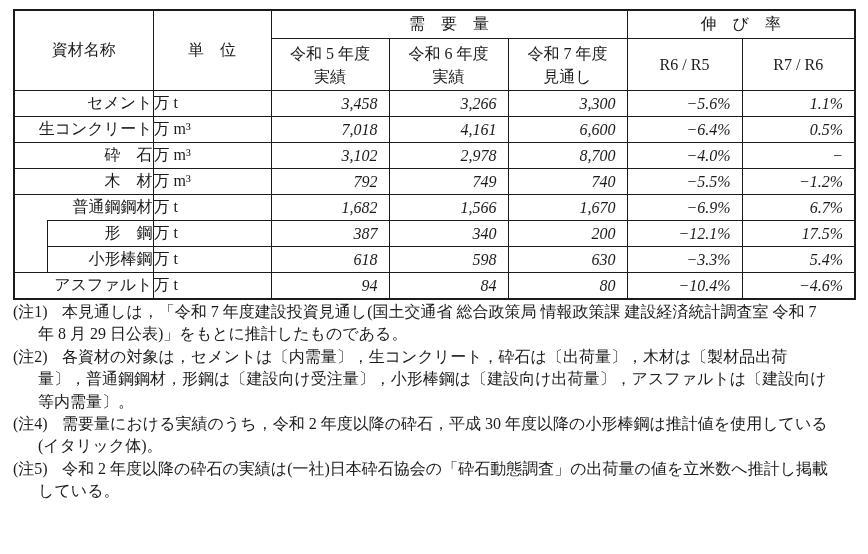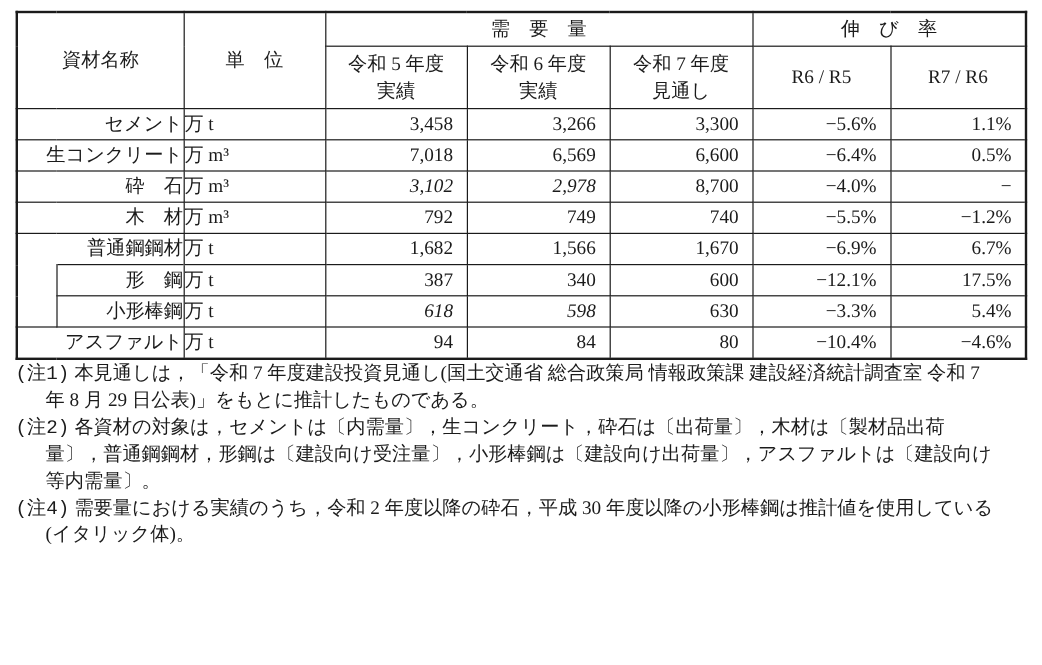--- a/index.html
+++ b/index.html
@@ -18,27 +18,27 @@
     font-weight:normal; font-size:16px; padding:0;
     overflow:hidden; white-space:nowrap;
   }
   thead th { text-align:center; vertical-align:middle; }
   .hr1 th { height:27px;margin-top:36px; }
   .hr2 th { height:51px; line-height:23px; }
   tbody td { height:25px; vertical-align:middle; }
   .lbl { text-align:right; padding-left:7px; }
   .sub { padding-left:8px; }
   .unit { text-align:left; }
-  .num { text-align:right; padding-right:11px; }
+  .num { text-align:right; padding-right:11px;font-style:italic; }
   .est { font-style:italic; }
   .no-b { border-bottom:none; }
   .spacer { border-top:none; }
   .notes { position:absolute; left:0; top:301px; width:832px; }
   .note { position:relative; padding-left:38px; font-size:16px; line-height:22.4px; }
-  .note-label { position:absolute; left:13px; top:0;font-family:Liberation Mono, monospace; }
+  .note-label { position:absolute; left:13px; top:0; }
   .note-text { text-indent:24px; }
 </style>
 </head>
 <body>
 
 <div class="page">
 
   <table class="main">
     <colgroup>
       <col style="width:33px">
@@ -81,21 +81,21 @@
         <td class="num">3,458</td>
         <td class="num">3,266</td>
         <td class="num">3,300</td>
         <td class="num">−5.6%</td>
         <td class="num">1.1%</td>
       </tr>
       <tr>
         <td colspan="2" class="lbl">生コンクリート</td>
         <td class="unit">万 m³</td>
         <td class="num">7,018</td>
-        <td class="num">6,569</td>
+        <td class="num">4,161</td>
         <td class="num">6,600</td>
         <td class="num">−6.4%</td>
         <td class="num">0.5%</td>
       </tr>
       <tr>
         <td colspan="2" class="lbl">砕　石</td>
         <td class="unit">万 m³</td>
         <td class="num est">3,102</td>
         <td class="num est">2,978</td>
         <td class="num">8,700</td>
@@ -119,21 +119,21 @@
         <td class="num">1,670</td>
         <td class="num">−6.9%</td>
         <td class="num">6.7%</td>
       </tr>
       <tr>
         <td rowspan="2" class="spacer"></td>
         <td class="lbl sub">形　鋼</td>
         <td class="unit">万 t</td>
         <td class="num">387</td>
         <td class="num">340</td>
-        <td class="num">600</td>
+        <td class="num">200</td>
         <td class="num">−12.1%</td>
         <td class="num">17.5%</td>
       </tr>
       <tr>
         <td class="lbl sub">小形棒鋼</td>
         <td class="unit">万 t</td>
         <td class="num est">618</td>
         <td class="num est">598</td>
         <td class="num">630</td>
         <td class="num">−3.3%</td>
@@ -157,15 +157,19 @@
       <div class="note-text">本見通しは，「令和 7 年度建設投資見通し(国土交通省 総合政策局 情報政策課 建設経済統計調査室 令和 7 年 8 月 29 日公表)」をもとに推計したものである。</div>
     </div>
     <div class="note">
       <span class="note-label">(注2)</span>
       <div class="note-text">各資材の対象は，セメントは〔内需量〕，生コンクリート，砕石は〔出荷量〕，木材は〔製材品出荷量〕，普通鋼鋼材，形鋼は〔建設向け受注量〕，小形棒鋼は〔建設向け出荷量〕，アスファルトは〔建設向け等内需量〕。</div>
     </div>
     <div class="note">
       <span class="note-label">(注4)</span>
       <div class="note-text">需要量における実績のうち，令和 2 年度以降の砕石，平成 30 年度以降の小形棒鋼は推計値を使用している (イタリック体)。</div>
     </div>
+    <div class="note">
+      <span class="note-label">(注5)</span>
+      <div class="note-text">令和 2 年度以降の砕石の実績は(一社)日本砕石協会の「砕石動態調査」の出荷量の値を立米数へ推計し掲載している。</div>
+    </div>
   </div>
 
 </div>
 
 </body></html>

